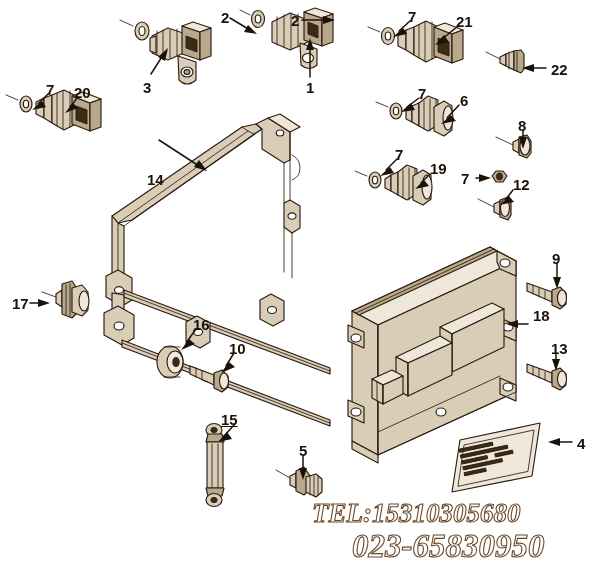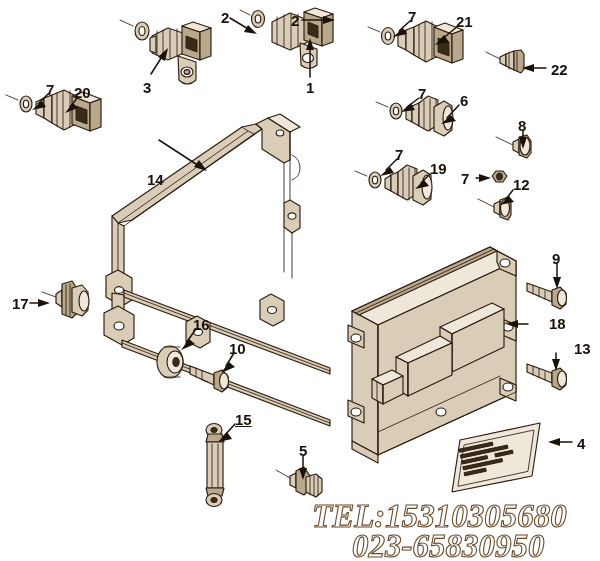--- a/index.html
+++ b/index.html
@@ -45,21 +45,21 @@
     white-space: nowrap;
     pointer-events: none;
   }
   #watermark-tel {
     position: absolute;
     left: 312px;
     top: 498px;
     font-family: "Liberation Serif", serif;
     font-style: italic;
     font-weight: bold;
-    font-size: 33px;
+    font-size: 27px;
     letter-spacing: 0px;
     color: transparent;
     -webkit-text-stroke: 1.1px #6b4a2a;
     white-space: nowrap;
     pointer-events: none;
   }
   #watermark-tel2 {
     position: absolute;
     left: 352px;
     top: 528px;
@@ -451,26 +451,26 @@
   <div class="callout" style="left:460px; top:93px;">6</div>
   <div class="callout" style="left:46px;  top:82px;">7</div>
   <div class="callout" style="left:408px; top:9px;">7</div>
   <div class="callout" style="left:418px; top:86px;">7</div>
   <div class="callout" style="left:395px; top:147px;">7</div>
   <div class="callout" style="left:518px; top:118px;">8</div>
   <div class="callout" style="left:552px; top:251px;">9</div>
   <div class="callout" style="left:229px; top:341px;">10</div>
   <div class="callout" style="left:461px; top:171px;">7</div>
   <div class="callout" style="left:513px; top:177px;">12</div>
-  <div class="callout" style="left:551px; top:341px;margin-left:23px;">13</div>
+  <div class="callout" style="left:551px; top:341px;">13</div>
   <div class="callout" style="left:147px; top:129px;margin-top:43px;">14</div>
-  <div class="callout" style="left:235px; top:412px;text-decoration:underline;">15</div>
+  <div class="callout" style="left:221px; top:412px;text-decoration:underline;">15</div>
   <div class="callout" style="left:193px; top:317px;">16</div>
   <div class="callout" style="left:12px;  top:296px;">17</div>
-  <div class="callout" style="left:533px; top:316px;margin-left:16px;">18</div>
+  <div class="callout" style="left:533px; top:308px;">18</div>
   <div class="callout" style="left:430px; top:161px;">19</div>
   <div class="callout" style="left:74px;  top:85px;">20</div>
   <div class="callout" style="left:456px; top:14px;">21</div>
   <div class="callout" style="left:551px; top:62px;">22</div>
 
   <div id="watermark-tel">TEL:15310305680</div>
   <div id="watermark-tel2">023-65830950</div>
 
 </div>
 

